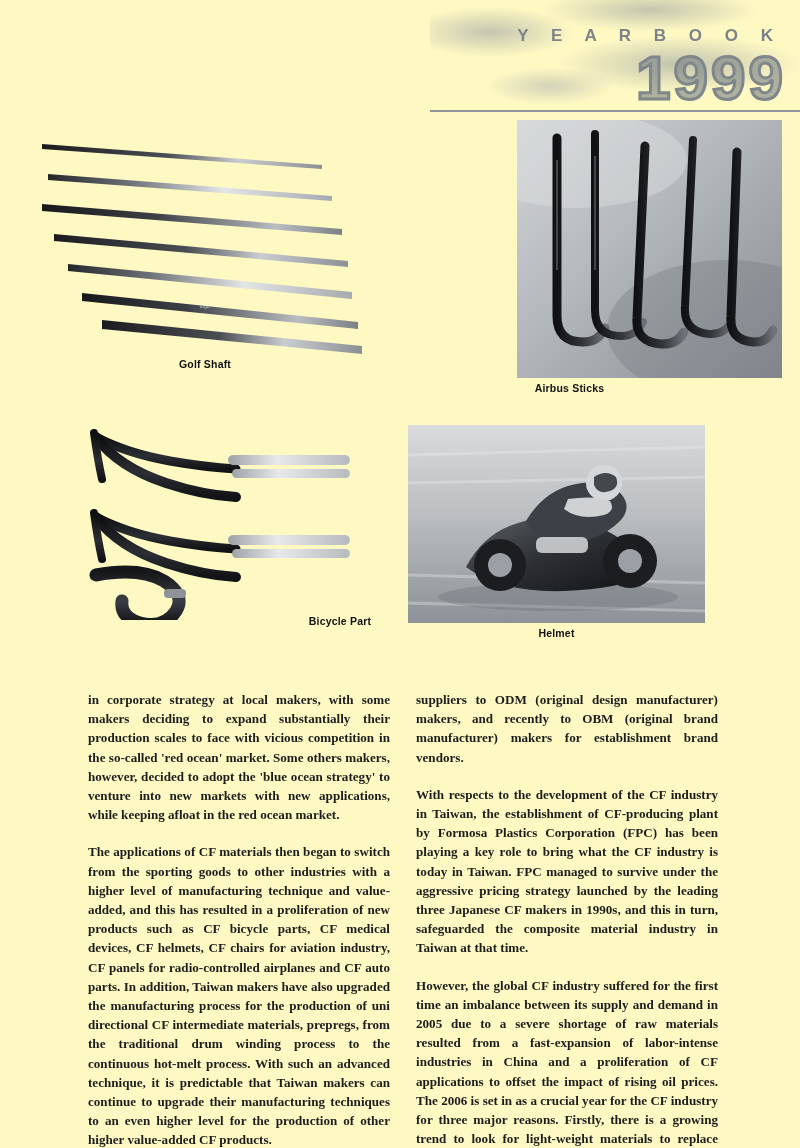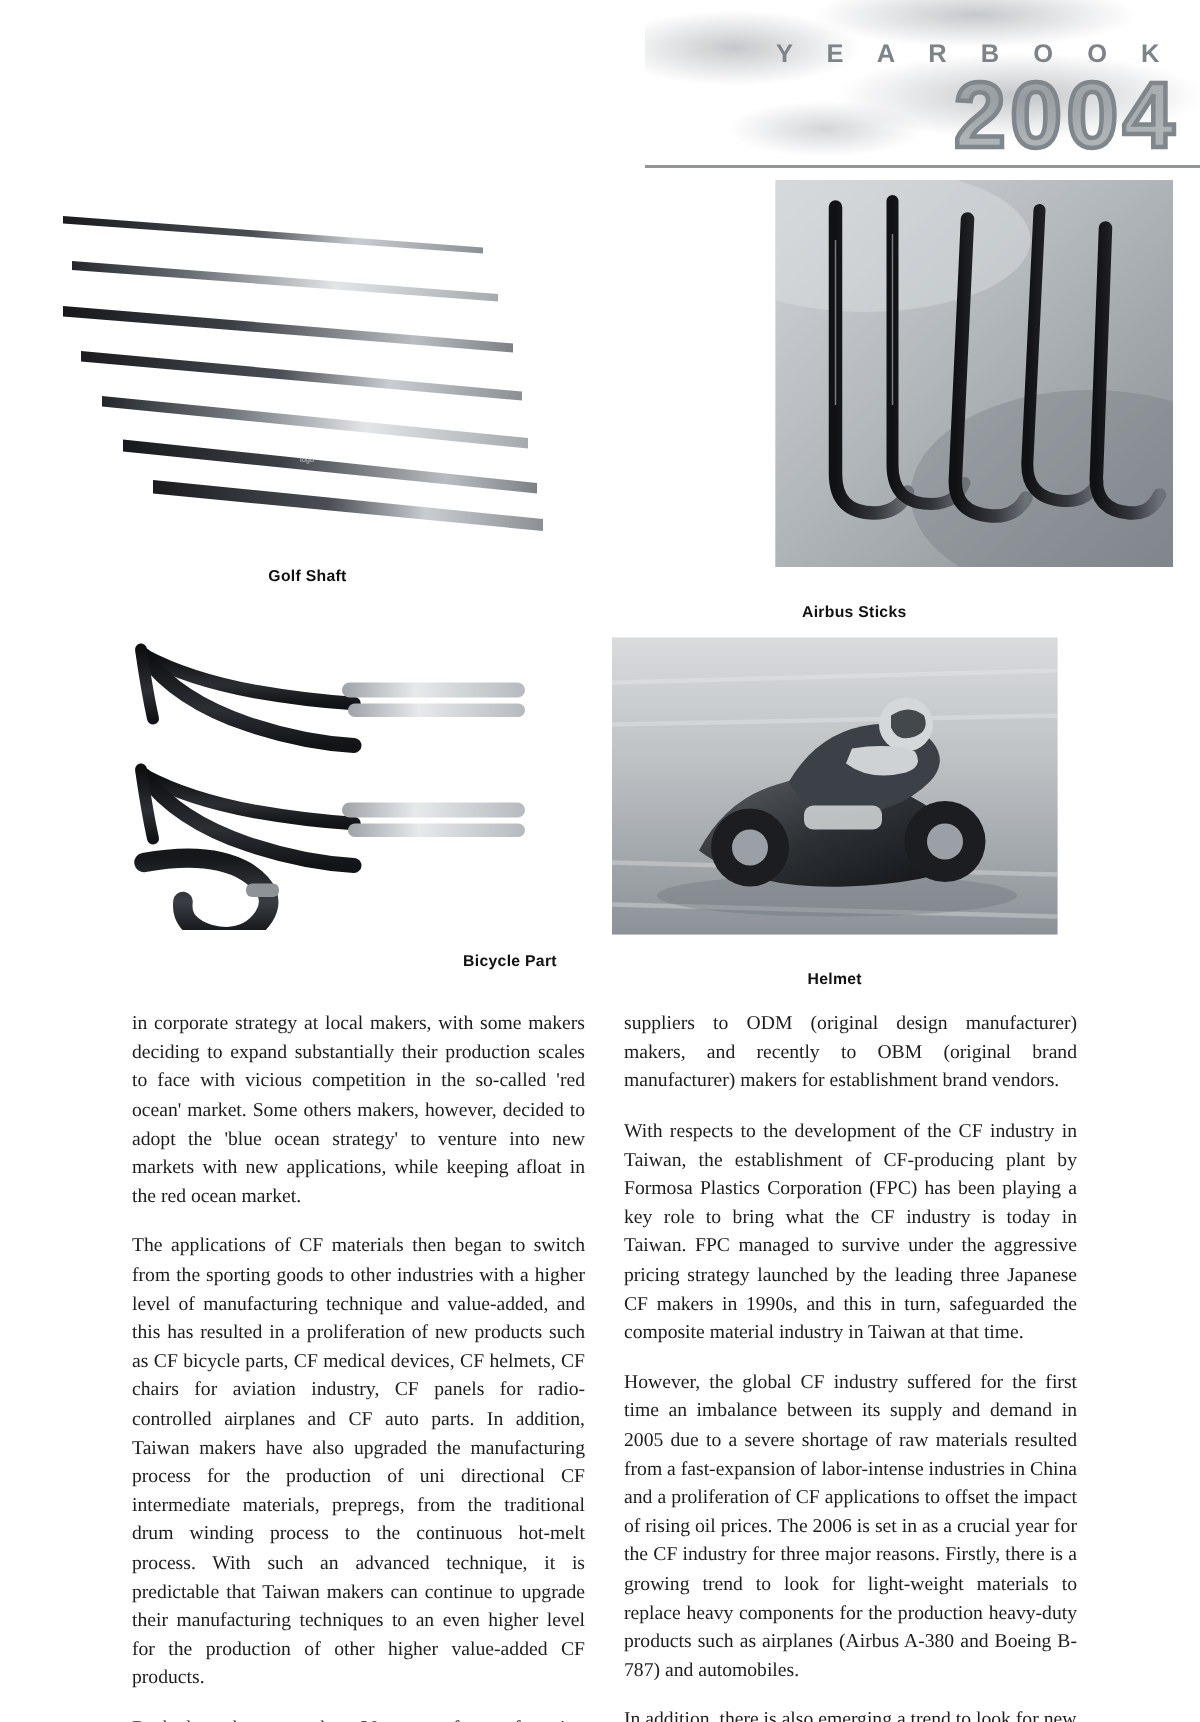--- a/index.html
+++ b/index.html
@@ -4,21 +4,21 @@
 <style>
   html, body {
     margin: 0;
     padding: 0;
     background: #9a9a9a;
   }
   .page {
     position: relative;
     width: 800px;
     height: 1148px;
-    background: #ffffff;
+    background: #fef9c3;
     overflow: hidden;
     font-family: "Liberation Serif", serif;
     color: #1a1a1a;
   }
 
   
   .masthead {
     position: absolute;
     top: 0;
     left: 430px;
@@ -73,21 +73,20 @@
   .fig {
     position: absolute;
   }
   .fig-caption {
     font-family: "Liberation Sans", sans-serif;
     font-size: 10.5px;
     font-weight: 700;
     color: #111;
     text-align: center;
     letter-spacing: 0.2px;
-    margin-top: 20px;
   }
 
   
   .golf {
     left: 40px;
     top: 130px;
     width: 330px;
     height: 220px;
   }
   .golf svg { display: block; }
@@ -161,38 +160,39 @@
     left: 88px;
     top: 672px;
     width: 630px;
     display: flex;
     gap: 26px;
   }
   .col {
     width: 302px;
   }
   .col p {
-    margin: 0 0 14px 0;
+    margin: 18px 0 14px 0;
     font-size: 13.1px;
     line-height: 19.2px;
     text-align: justify;
     color: #1d1d1d;
     font-family: "Liberation Serif", serif;
+    font-weight: bold;
   }
   .col p:last-child { margin-bottom: 0; }
 </style>
 </head>
 <body>
 
 <div class="page">
 
   <div class="masthead">
     <div class="masthead-splash"></div>
     <div class="masthead-word">Y E A R B O O K</div>
-    <div class="masthead-year">2004</div>
+    <div class="masthead-year">1999</div>
   </div>
   <div class="masthead-rule" style="position:absolute; left:430px; top:110px; width:370px; height:2px; background:#8f969b;"></div>
 
   <div class="fig golf">
     <svg width="330" height="225" viewBox="0 0 330 225">
       <defs>
         <linearGradient id="shaftDark" x1="0" y1="0" x2="1" y2="0">
           <stop offset="0%" stop-color="#1b1b1f"></stop>
           <stop offset="45%" stop-color="#4a4e54"></stop>
           <stop offset="70%" stop-color="#c9ccd0"></stop>

